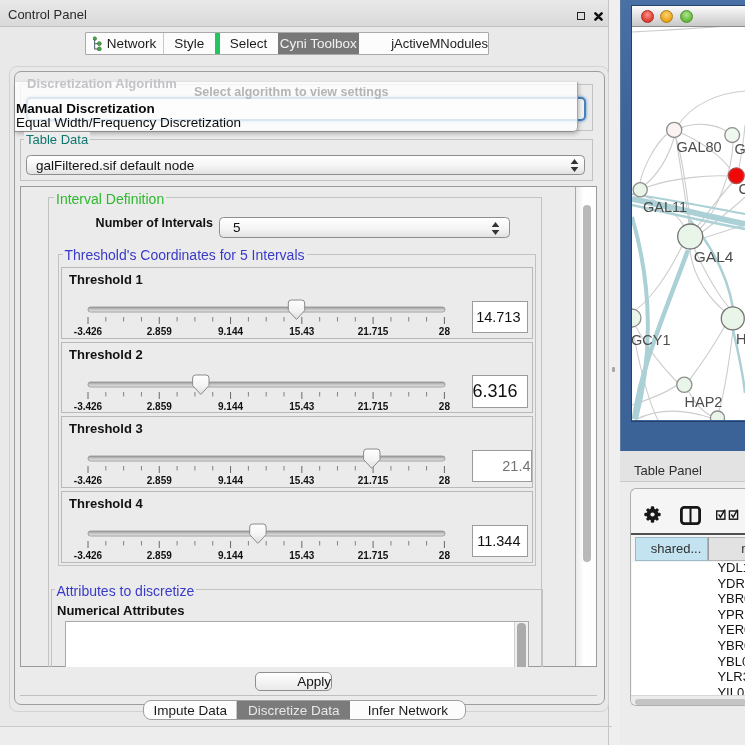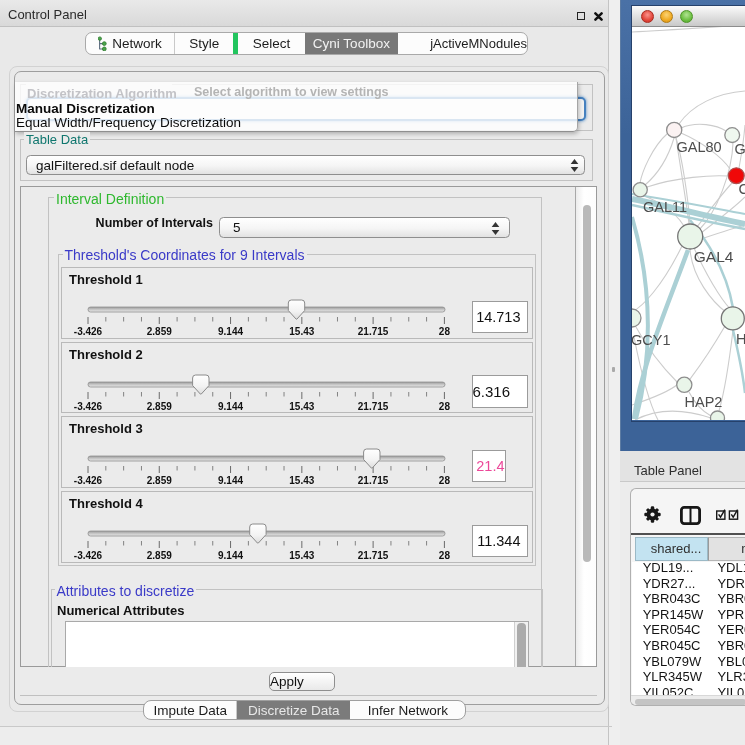--- a/index.html
+++ b/index.html
@@ -16,21 +16,21 @@
 <div class="abs" style="left:577px;top:12px;width:8px;height:8px;border:1.4px solid #222;"></div>
 <svg class="abs" style="left:594px;top:12px;" width="9" height="9" viewBox="0 0 9 9">
     <path d="M1.4 1.4 L7.6 7.6 M7.6 1.4 L1.4 7.6" stroke="#111" stroke-width="2.5" stroke-linecap="round"></path>
   </svg>
 
 
 <div class="abs" style="left:608px;top:0;width:12px;height:745px;background:#efefef;border-left:1px solid #c4c4c4;"></div>
 <div class="abs" style="left:612px;top:367px;width:3px;height:5px;background:#a9a9a9;border-radius:1px;"></div>
 
 
-<div class="abs" style="left:85px;top:32px;width:443px;height:23px;background:#fcfcfc;border:1px solid #a9a9a9;border-radius:7px;display:flex;align-items:stretch;font-size:13.5px;color:#1c1c1c;overflow:hidden;">
+<div class="abs" style="left:85px;top:32px;width:404px;height:23px;background:#fcfcfc;border:1px solid #a9a9a9;border-radius:1px;display:flex;align-items:stretch;font-size:13.5px;color:#1c1c1c;overflow:hidden;">
   <div style="width:98px;display:flex;align-items:center;justify-content:center;border-right:1px solid #c9c9c9;">
     <svg width="9" height="15" viewBox="0 0 9 15" style="margin-right:5px;">
         <g stroke="#5b6b7d" stroke-width="1.1" fill="none">
           <path d="M1.6 3 L1.6 13.2"></path>
           <path d="M1.6 7.6 L5.6 7.6"></path>
           <path d="M1.6 13 L5.6 13"></path>
         </g>
         <g fill="#4aa54a" stroke="#2e7a2e" stroke-width="0.8">
           <circle cx="1.8" cy="2.6" r="1.7"></circle>
           <circle cx="6.3" cy="7.6" r="1.9"></circle>
@@ -50,21 +50,21 @@
 
 
 <div class="abs" style="left:19.5px;top:84px;width:573px;height:47px;border:1px solid #c2c2c2;border-top:none;"></div>
 <div class="abs" style="left:19.5px;top:84px;width:6px;height:1px;background:#c2c2c2;"></div>
 <div class="abs" style="left:172px;top:84px;width:420.5px;height:1px;background:#c2c2c2;"></div>
 
 <div class="abs" style="left:26px;top:96.5px;width:560px;height:24px;border-radius:5px;background:#f2f2f2;border:2.5px solid #4681bf;box-shadow:0 0 2.5px 1px rgba(80,140,200,0.55);"></div>
 
 
 <div class="abs" style="left:14.5px;top:82px;width:563px;height:49.5px;background:rgba(255,255,255,0.8);border-bottom:1px solid #8f8f8f;border-right:1px solid #a5a5a5;border-radius:0 0 5px 0;box-shadow:1px 2px 4px rgba(0,0,0,0.25);"></div>
-<div class="abs" style="left:27px;top:76px;font-size:13px;font-weight:bold;color:#c3c3c7;margin-top:10px;">Discretization Algorithm</div>
+<div class="abs" style="left:27px;top:76px;font-size:13px;font-weight:bold;color:#c3c3c7;">Discretization Algorithm</div>
 <div class="abs" style="left:194px;top:85px;font-size:12.5px;font-weight:bold;color:#b4b4b4;">Select algorithm to view settings</div>
 <div class="abs" style="left:16px;top:100.5px;font-size:13.5px;font-weight:bold;color:#0b0b0b;">Manual Discretization</div>
 <div class="abs" style="left:16px;top:115.3px;font-size:13.5px;color:#0b0b0b;">Equal Width/Frequency Discretization</div>
 
 
 <div class="abs" style="left:19.5px;top:138.5px;width:573px;height:42px;border:1px solid #c2c2c2;"></div>
 <div class="abs" style="left:24px;top:131.5px;font-size:13px;color:#0f766e;background:#ebebeb;padding:0 2px;">Table Data</div>
 <div class="abs" style="left:26px;top:154.5px;width:558.5px;height:20px;border:1px solid #8e8e8e;border-radius:4.5px;background:linear-gradient(#ffffff,#f5f5f5 55%,#e2e2e2);font-size:13.5px;color:#111;line-height:19px;padding-left:9px;">galFiltered.sif default node
   <svg style="position:absolute;right:5px;top:3px;" width="9" height="13" viewBox="0 0 9 13">
       <path d="M4.5 0 L8.3 5 H0.7 Z" fill="#333"></path>
@@ -88,21 +88,21 @@
 <div class="abs" style="left:63px;top:216px;width:150px;text-align:right;font-size:12.5px;font-weight:bold;color:#111;">Number of Intervals</div>
 <div class="abs" style="left:219px;top:216.5px;width:290.5px;height:21.5px;border:1px solid #8e8e8e;border-radius:4.5px;background:linear-gradient(#ffffff,#f5f5f5 55%,#e2e2e2);font-size:13.5px;color:#111;line-height:20px;padding-left:13px;">5
   <svg style="position:absolute;right:9px;top:4px;" width="9" height="13" viewBox="0 0 9 13">
       <path d="M4.5 0 L8.3 5 H0.7 Z" fill="#333"></path>
       <path d="M4.5 13 L8.3 8 H0.7 Z" fill="#333"></path>
     </svg>
 </div>
 
 
 <div class="abs" style="left:58px;top:253.5px;width:477.5px;height:312px;border:1px solid #c2c2c2;"></div>
-<div class="abs" style="left:62.5px;top:247px;font-size:14px;color:#3a3ac8;background:#ebebeb;padding:0 2px;">Threshold's Coordinates for 9 Intervals</div>
+<div class="abs" style="left:62.5px;top:247px;font-size:14px;color:#3a3ac8;background:#ebebeb;padding:0 2px;">Threshold's Coordinates for 5 Intervals</div>
 
 
 <div id="thresholds">
     <div class="abs" style="left:61px;top:267px;width:472px;height:71.5px;border:1px solid #b9b9b9;background:#ebebeb;">
       <div style="position:absolute;left:7px;top:4px;font-size:13px;font-weight:bold;color:#111;">Threshold 1</div>
       <svg width="472" height="71" viewBox="0 0 472 71" style="position:absolute;left:0;top:0;">
         <rect x="26" y="39" width="357" height="5" rx="2.5" fill="url(#trk)" stroke="#8f8f8f" stroke-width="0.8"></rect>
         <line x1="26" y1="49" x2="26" y2="56" stroke="#6a6a6a" stroke-width="1"></line>
         <line x1="43.82" y1="49" x2="43.82" y2="53.5" stroke="#828282" stroke-width="1"></line>
         <line x1="61.64" y1="49" x2="61.64" y2="53.5" stroke="#828282" stroke-width="1"></line>
@@ -160,21 +160,21 @@
         <text x="239.84" y="66.5" font-size="10px" font-weight="bold" fill="#111" text-anchor="middle" font-family="Liberation Sans, sans-serif">15.43</text>
         <line x1="311.12" y1="49" x2="311.12" y2="56" stroke="#6a6a6a" stroke-width="1"></line>
         <line x1="328.94" y1="49" x2="328.94" y2="53.5" stroke="#828282" stroke-width="1"></line>
         <line x1="346.76" y1="49" x2="346.76" y2="53.5" stroke="#828282" stroke-width="1"></line>
         <line x1="364.58" y1="49" x2="364.58" y2="53.5" stroke="#828282" stroke-width="1"></line>
         <text x="311.12" y="66.5" font-size="10px" font-weight="bold" fill="#111" text-anchor="middle" font-family="Liberation Sans, sans-serif">21.715</text>
         <line x1="382.4" y1="49" x2="382.4" y2="56" stroke="#6a6a6a" stroke-width="1"></line>
         <text x="382.4" y="66.5" font-size="10px" font-weight="bold" fill="#111" text-anchor="middle" font-family="Liberation Sans, sans-serif">28</text>
         <path transform="translate(138.8,0)" d="M-8.2,35 Q-8.2,32 -5.2,32 L5.2,32 Q8.2,32 8.2,35 L8.2,42.5 L0.5,51 Q0,51.5 -0.5,51 L-8.2,42.5 Z" fill="url(#thm)" stroke="#8a8a8a" stroke-width="1"></path>
       </svg>
-      <div style="position:absolute;left:409.5px;top:32.5px;width:56px;height:32.5px;background:#fff;border:1px solid #9b9b9b;font-size:15px;color:#111;text-align:right;line-height:31px;padding-right:20px;">6.316</div>
+      <div style="position:absolute;left:409.5px;top:32.5px;width:56px;height:32.5px;background:#fff;border:1px solid #9b9b9b;font-size:18px;color:#111;text-align:right;line-height:31px;padding-right:20px;">6.316</div>
     </div>
     <div class="abs" style="left:61px;top:416.3px;width:472px;height:71.5px;border:1px solid #b9b9b9;background:#ebebeb;">
       <div style="position:absolute;left:7px;top:4px;font-size:13px;font-weight:bold;color:#111;">Threshold 3</div>
       <svg width="472" height="71" viewBox="0 0 472 71" style="position:absolute;left:0;top:0;">
         <rect x="26" y="39" width="357" height="5" rx="2.5" fill="url(#trk)" stroke="#8f8f8f" stroke-width="0.8"></rect>
         <line x1="26" y1="49" x2="26" y2="56" stroke="#6a6a6a" stroke-width="1"></line>
         <line x1="43.82" y1="49" x2="43.82" y2="53.5" stroke="#828282" stroke-width="1"></line>
         <line x1="61.64" y1="49" x2="61.64" y2="53.5" stroke="#828282" stroke-width="1"></line>
         <line x1="79.46000000000001" y1="49" x2="79.46000000000001" y2="53.5" stroke="#828282" stroke-width="1"></line>
         <text x="26" y="66.5" font-size="10px" font-weight="bold" fill="#111" text-anchor="middle" font-family="Liberation Sans, sans-serif">-3.426</text>
@@ -195,21 +195,21 @@
         <text x="239.84" y="66.5" font-size="10px" font-weight="bold" fill="#111" text-anchor="middle" font-family="Liberation Sans, sans-serif">15.43</text>
         <line x1="311.12" y1="49" x2="311.12" y2="56" stroke="#6a6a6a" stroke-width="1"></line>
         <line x1="328.94" y1="49" x2="328.94" y2="53.5" stroke="#828282" stroke-width="1"></line>
         <line x1="346.76" y1="49" x2="346.76" y2="53.5" stroke="#828282" stroke-width="1"></line>
         <line x1="364.58" y1="49" x2="364.58" y2="53.5" stroke="#828282" stroke-width="1"></line>
         <text x="311.12" y="66.5" font-size="10px" font-weight="bold" fill="#111" text-anchor="middle" font-family="Liberation Sans, sans-serif">21.715</text>
         <line x1="382.4" y1="49" x2="382.4" y2="56" stroke="#6a6a6a" stroke-width="1"></line>
         <text x="382.4" y="66.5" font-size="10px" font-weight="bold" fill="#111" text-anchor="middle" font-family="Liberation Sans, sans-serif">28</text>
         <path transform="translate(309.8,0)" d="M-8.2,35 Q-8.2,32 -5.2,32 L5.2,32 Q8.2,32 8.2,35 L8.2,42.5 L0.5,51 Q0,51.5 -0.5,51 L-8.2,42.5 Z" fill="url(#thm)" stroke="#8a8a8a" stroke-width="1"></path>
       </svg>
-      <div style="position:absolute;left:409.5px;top:32.5px;width:34px;height:32.5px;background:#fff;border:1px solid #9b9b9b;font-size:14.5px;color:#ec4899;text-align:right;line-height:31px;padding-right:0;">21.4</div>
+      <div style="position:absolute;left:409.5px;top:32.5px;width:60px;height:32.5px;background:#fff;border:1px solid #9b9b9b;font-size:14.5px;color:#737373;text-align:right;line-height:31px;padding-right:0;">21.4</div>
     </div>
     <div class="abs" style="left:61px;top:491px;width:472px;height:71.5px;border:1px solid #b9b9b9;background:#ebebeb;">
       <div style="position:absolute;left:7px;top:4px;font-size:13px;font-weight:bold;color:#111;">Threshold 4</div>
       <svg width="472" height="71" viewBox="0 0 472 71" style="position:absolute;left:0;top:0;">
         <rect x="26" y="39" width="357" height="5" rx="2.5" fill="url(#trk)" stroke="#8f8f8f" stroke-width="0.8"></rect>
         <line x1="26" y1="49" x2="26" y2="56" stroke="#6a6a6a" stroke-width="1"></line>
         <line x1="43.82" y1="49" x2="43.82" y2="53.5" stroke="#828282" stroke-width="1"></line>
         <line x1="61.64" y1="49" x2="61.64" y2="53.5" stroke="#828282" stroke-width="1"></line>
         <line x1="79.46000000000001" y1="49" x2="79.46000000000001" y2="53.5" stroke="#828282" stroke-width="1"></line>
         <text x="26" y="66.5" font-size="10px" font-weight="bold" fill="#111" text-anchor="middle" font-family="Liberation Sans, sans-serif">-3.426</text>
@@ -245,21 +245,21 @@
 <div class="abs" style="left:50.5px;top:588.5px;width:492px;height:78px;border:1px solid #c2c2c2;border-bottom:none;"></div>
 <div class="abs" style="left:54.5px;top:583px;font-size:14px;color:#3a3ac8;background:#ebebeb;padding:0 2px;">Attributes to discretize</div>
 <div class="abs" style="left:57px;top:602.5px;font-size:13px;font-weight:bold;color:#111;">Numerical Attributes</div>
 <div class="abs" style="left:65px;top:621px;width:464px;height:45.5px;background:#ffffff;border:1px solid #a9a9a9;border-bottom:none;overflow:hidden;">
   <div style="position:absolute;right:0;top:0;width:14px;height:46px;background:#f1f1f1;border-left:1px solid #cfcfcf;"></div>
   <div style="position:absolute;right:2.5px;top:1px;width:8.5px;height:45px;background:#ababab;border-radius:4px 4px 0 0;"></div>
 </div>
 
 
 <div class="abs" style="left:19.5px;top:695px;width:577px;height:1px;background:#c0c0c0;"></div>
-<div class="abs" style="left:269px;top:671.8px;width:66px;height:19.5px;border:1px solid #8f8f8f;border-radius:5px;background:linear-gradient(#ffffff,#e9e9e9);font-size:13.5px;color:#111;text-align:left;line-height:18px;">Apply</div>
+<div class="abs" style="left:255px;top:671.8px;width:77px;height:19.5px;border:1px solid #8f8f8f;border-radius:5px;background:linear-gradient(#ffffff,#e9e9e9);font-size:13.5px;color:#111;text-align:right;line-height:18px;">Apply</div>
 
 
 <div class="abs" style="left:143.3px;top:700.2px;width:323px;height:20px;background:#fcfcfc;border:1px solid #9f9f9f;border-radius:8px;display:flex;font-size:13.5px;color:#1c1c1c;overflow:hidden;">
   <div style="width:93px;display:flex;align-items:center;justify-content:center;border-right:1px solid #c9c9c9;">Impute Data</div>
   <div style="width:113px;display:flex;align-items:center;justify-content:center;background:#7b7b7b;color:#e8e8e8;">Discretize Data</div>
   <div style="flex:1;display:flex;align-items:center;justify-content:center;">Infer Network</div>
 </div>
 
 
 <div class="abs" style="left:0;top:725.5px;width:612px;height:1px;background:#c9c9c9;"></div>
@@ -374,21 +374,20 @@
         <path d="M15.3 6.4 L17.2 9.2 L21.6 1.6"></path>
       </g>
     </svg>
 
   <div style="position:absolute;left:0;top:43.2px;width:115px;height:2px;background:#505050;"></div>
 
   <div style="position:absolute;left:3.6px;top:47.2px;width:73.3px;height:24px;background:#c3e3f1;border:1px solid #9bb9c6;font-size:13px;color:#303030;text-align:center;line-height:22px;padding-left:9px;">shared...</div>
   <div style="position:absolute;left:76.9px;top:47.2px;width:40px;height:24px;background:#e2e2e2;border:1px solid #b5b5b5;border-left:1px solid #9a9a9a;font-size:13px;color:#303030;padding-left:32px;line-height:22px;">n</div>
 
   <div style="position:absolute;left:0.5px;top:72.2px;width:114px;height:134px;background:#ffffff;"></div>
-  <div style="position:absolute;left:11.4px;top:70.8px;font-size:13px;color:#141414;line-height:15.56px;">YDL19...<br>YDR27...<br>YBR043C<br>YPR145W<br>YER054C<br>YBR045C<br>YBL079W<br>YLR345W<br>YIL052C</div>
   <div style="position:absolute;left:86.1px;top:70.8px;font-size:13px;color:#141414;line-height:15.56px;">YDL1<br>YDR2<br>YBR0<br>YPR1<br>YER0<br>YBR0<br>YBL0<br>YLR3<br>YIL0</div>
 
   <div style="position:absolute;left:0;top:205.9px;width:115px;height:12.2px;background:#ececec;border-top:1px solid #d8d8d8;"></div>
   <div style="position:absolute;left:3.6px;top:209.2px;width:111px;height:6.4px;background:#c4c4c4;border-radius:3.5px;"></div>
 </div>
 
 
 <svg width="0" height="0">
     <defs>
 <linearGradient id="trk" x1="0" y1="0" x2="0" y2="1">

